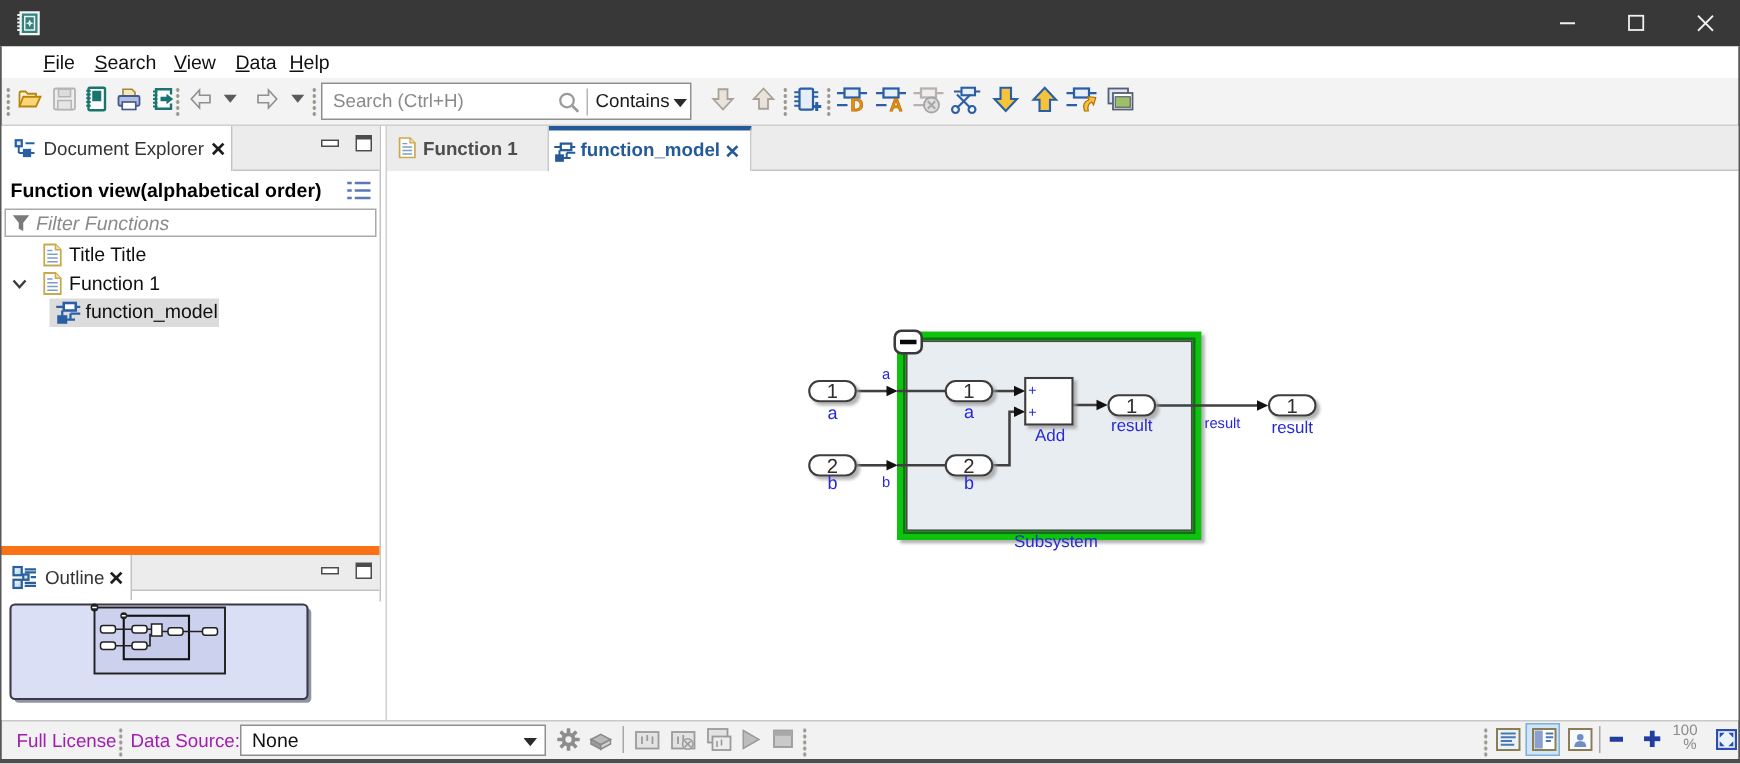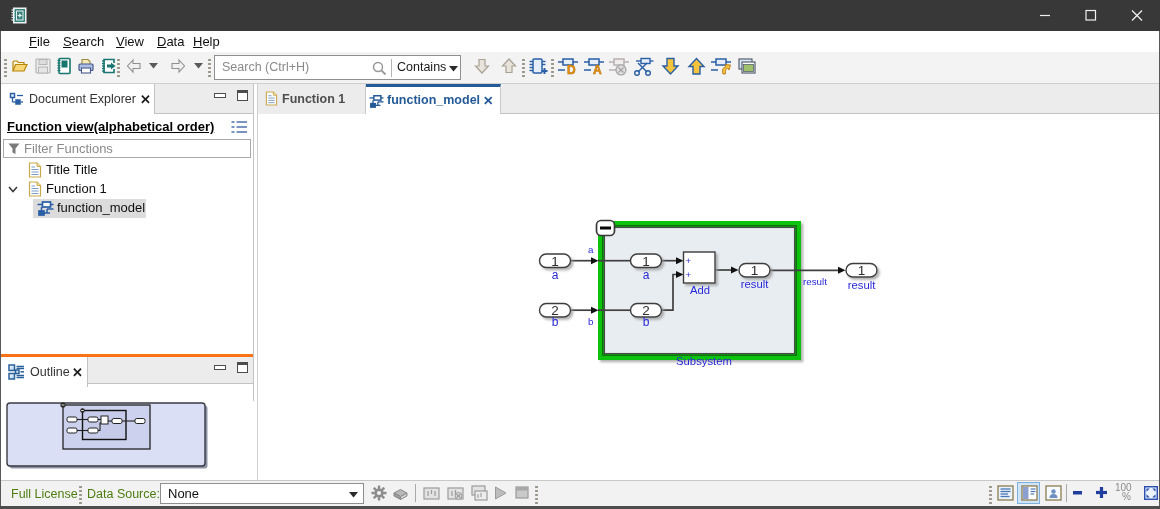--- a/index.html
+++ b/index.html
@@ -35,42 +35,42 @@
 
 .phdr { position:absolute; left:0; width:253px; height:30px; background:#ececec; }
 .ptab { position:absolute; left:0; top:0; height:30px; background:#ffffff; border-right:1px solid #c3c3c3; }
 .phdr .bline { position:absolute; bottom:0; height:1px; background:#c3c3c3; }
 .ptabtext { position:absolute; top:8px; font-size:12.5px; color:#333333; }
 .closex { position:absolute; font-size:13px; font-weight:bold; color:#1c1c1c; }
 .minbtn { position:absolute; width:12px; height:5px; border:1px solid #4c4c4c; background:#fff; }
 .maxbtn { position:absolute; width:11px; height:11px; border:1px solid #4c4c4c; border-top:3px solid #4c4c4c; background:#fff; }
 
 
-#fvheader { left:7px; top:119px; font-size:13px; font-weight:bold; color:#000;text-decoration:underline; }
+#fvheader { left:7px; top:119px; font-size:13px; font-weight:bold; color:#000; }
 #filterbox { left:3px; top:139px; width:248px; height:19px; border:1px solid #aaaaaa; background:#fff; }
-#filterph { left:24px; top:141px; font-size:13px; color:#8a8a8a; }
+#filterph { left:24px; top:141px; font-size:13px; color:#8a8a8a;font-style:italic; }
 .treerow { position:absolute; font-size:13px; color:#0f0f0f; }
 #fmhl { left:33px; top:199px; width:113px; height:19px; background:#dcdcdc; }
 
 
 #outcontent { left:1px; top:401px; width:253px; height:79px; background:#fff; }
 
 
 #editor { left:257px; top:84px; width:902px; height:396px; background:#ffffff; border-left:1px solid #cfcfcf; }
 #tabstrip { position:absolute; left:0; top:0; width:901px; height:30px; background:#ececec; }
 #tabstrip .bline { position:absolute; bottom:0; left:0; width:901px; height:1px; background:#c3c3c3; }
 #tab1 { position:absolute; left:0; top:0; width:108px; height:30px; background:#ececec; border-right:1px solid #c9c9c9; }
 #tab1 span { position:absolute; left:24px; top:8px; font-size:12.5px; font-weight:bold; color:#4d4d4d; }
 #tab2 { position:absolute; left:108px; top:0; width:135px; height:30px; background:#ffffff; border-right:1px solid #c9c9c9; border-top:3px solid #235a97; }
 #tab2 span { position:absolute; left:21px; top:6px; font-size:12.5px; font-weight:bold; color:#235a97; }
 #tab2 .closex { left:117px; top:6px; }
 
 
 #statusbar { left:0; top:480px; width:1160px; height:26px; background:#f2f2f2; border-top:1px solid #c8c8c8; border-left:1px solid #585858; border-right:1px solid #585858; }
-#statusbar .txt { position:absolute; top:6px; font-size:12.5px; color:#4d7c0f; }
+#statusbar .txt { position:absolute; top:6px; font-size:12.5px; color:#a21caf; }
 #dscombo { position:absolute; left:159px; top:2px; width:204px; height:21px; background:#fff; border:1px solid #8f8f8f; }
 #dscombo span { position:absolute; left:7px; top:2px; font-size:13px; color:#111;text-align:center; }
 .vsep { position:absolute; width:1px; height:18px; background:#a8a8a8; top:3px; }
 </style>
 </head>
 <body>
 
 <div class="abs" id="titlebar">
   <svg class="abs" style="left:10px;top:7px" width="17" height="17" viewBox="0 0 17 17">
     <rect x="3" y="0.5" width="13.5" height="16" fill="#f0f5f4"></rect>
@@ -355,21 +355,21 @@
     <line x1="0.5" y1="4.5" x2="5.5" y2="4.5"></line>
       <line x1="13.5" y1="4.5" x2="16.5" y2="4.5"></line>
     <line x1="4.5" y1="7" x2="4.5" y2="11"></line>
     <line x1="7" y1="13" x2="13" y2="13"></line>
       <line x1="10" y1="9" x2="10" y2="13"></line>
       <line x1="10" y1="9" x2="16.5" y2="9"></line>
   </g>
 </svg>
 <span class="abs treerow" style="left:57px;top:199.5px">function_model</span>
 
-<div class="abs phdr" style="top:354px;height:30px;border-top:3px solid #f97316">
+<div class="abs phdr" style="top:364px;height:30px;border-top:6px solid #f97316">
   <div class="bline" style="left:88px;width:165px"></div>
   <div class="ptab" style="width:88px">
     <svg style="position:absolute;left:8px;top:7px" width="17" height="16" viewBox="0 0 17 16">
       <defs>
           <linearGradient id="bg1" x1="0" y1="0" x2="1" y2="1">
             <stop offset="0" stop-color="#ffffff"></stop>
             <stop offset="1" stop-color="#a8cdf0"></stop>
           </linearGradient>
         </defs>
       <g stroke="#2a6099" stroke-width="1.5" fill="url(#bg1)">

